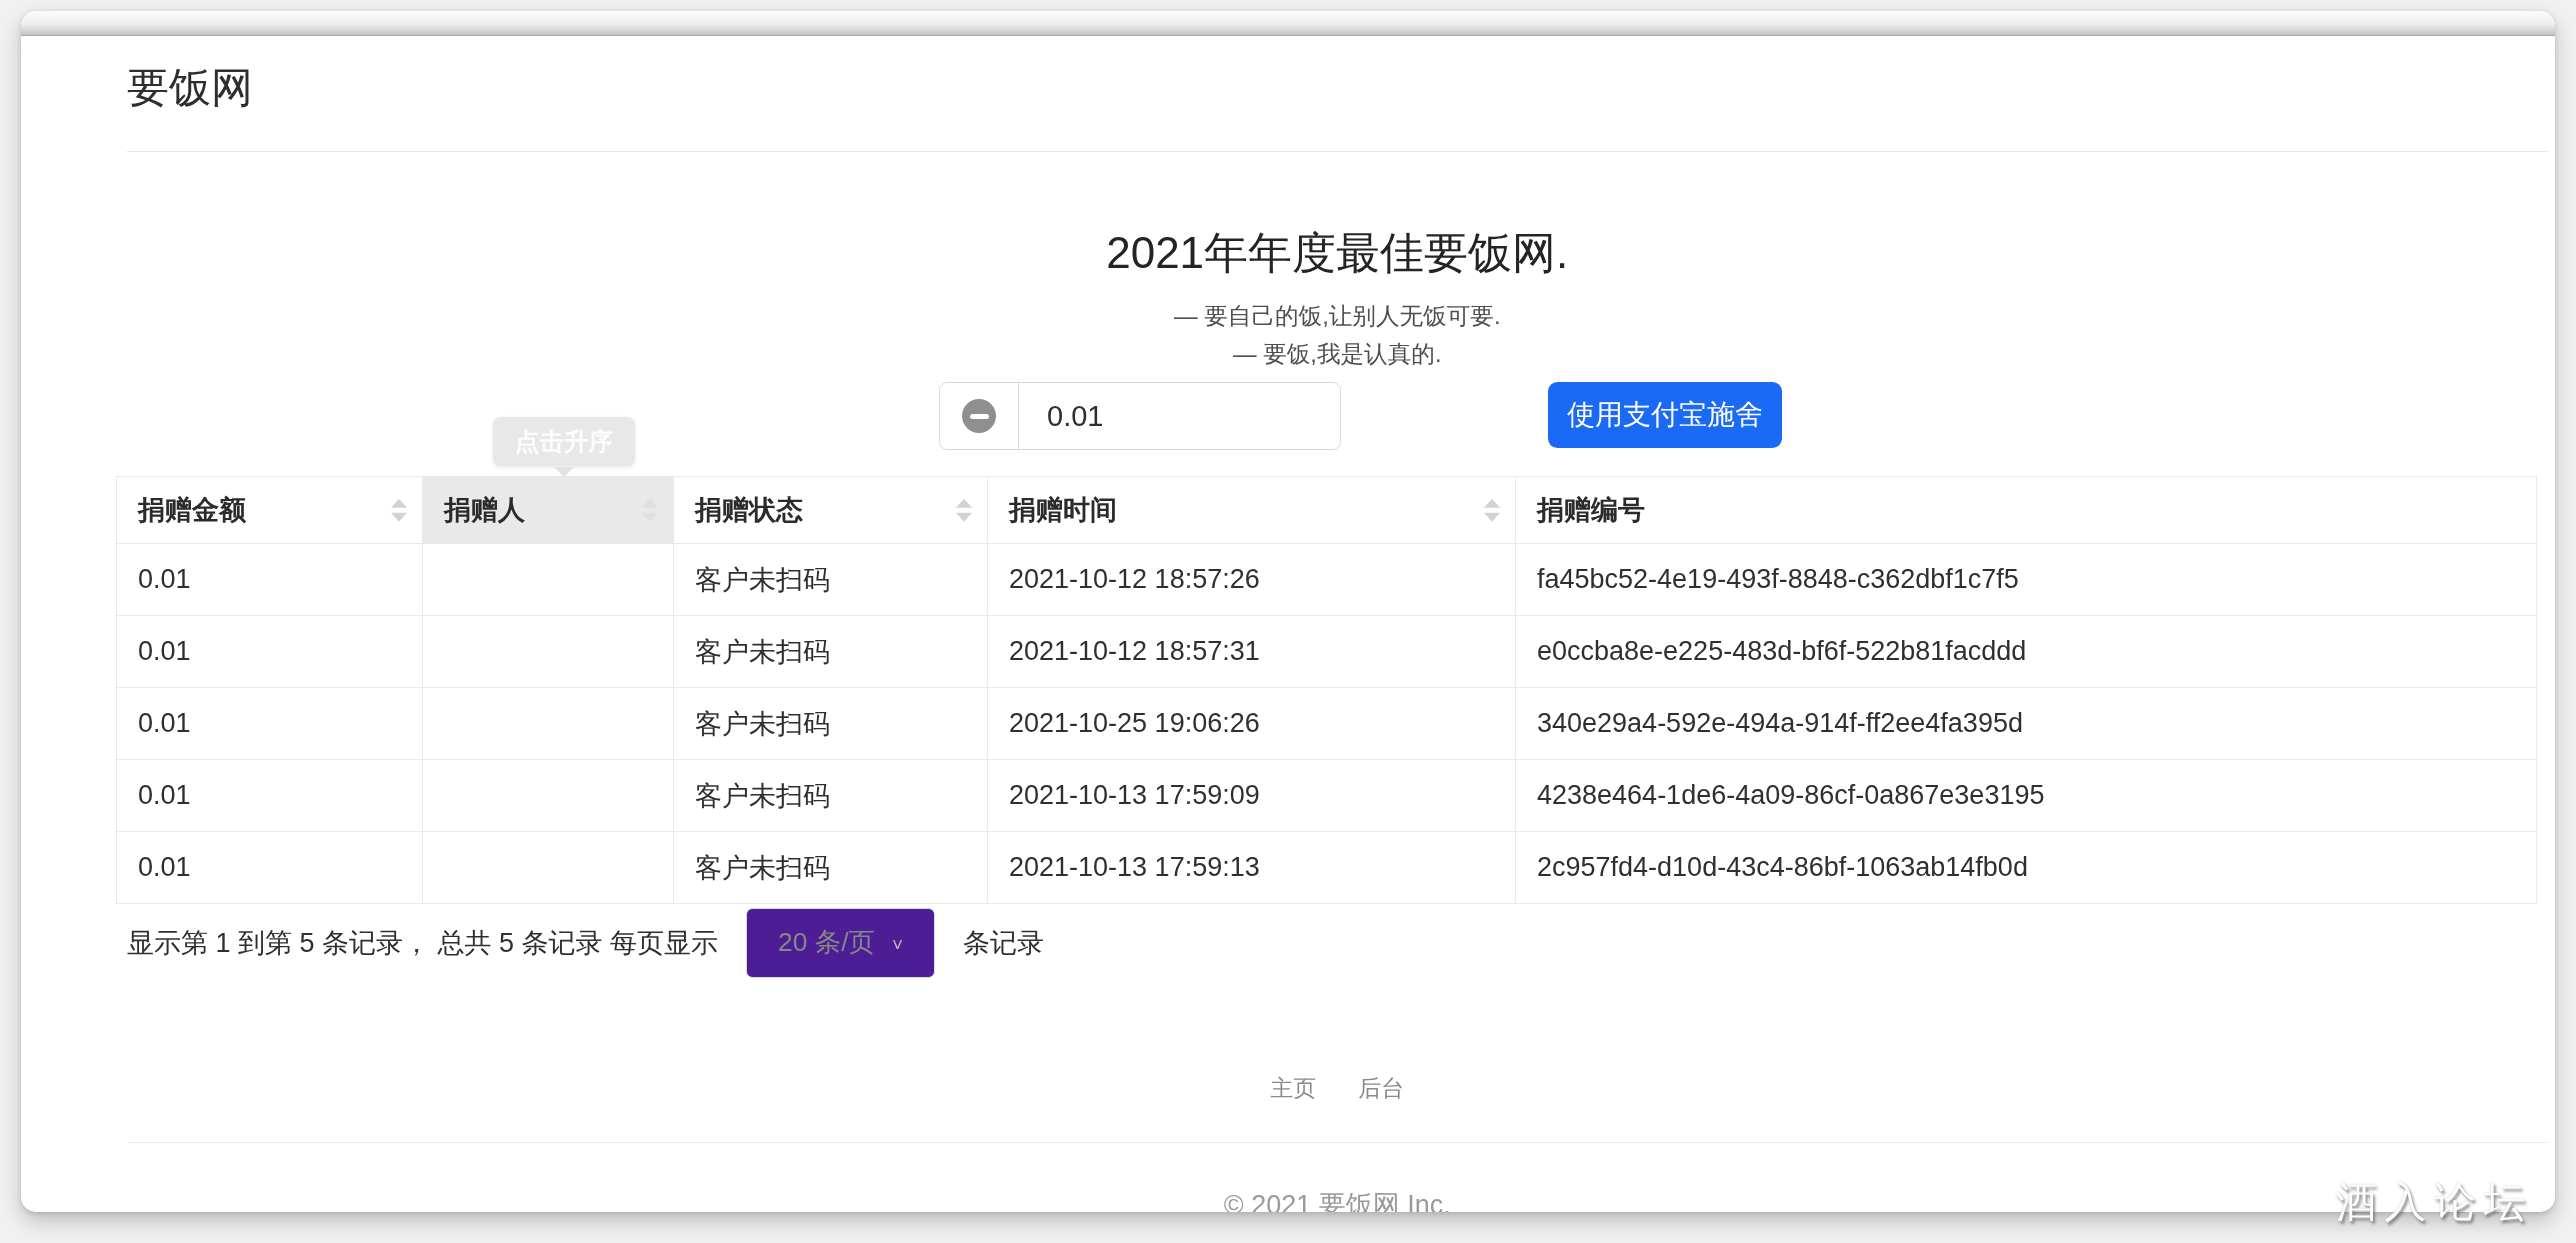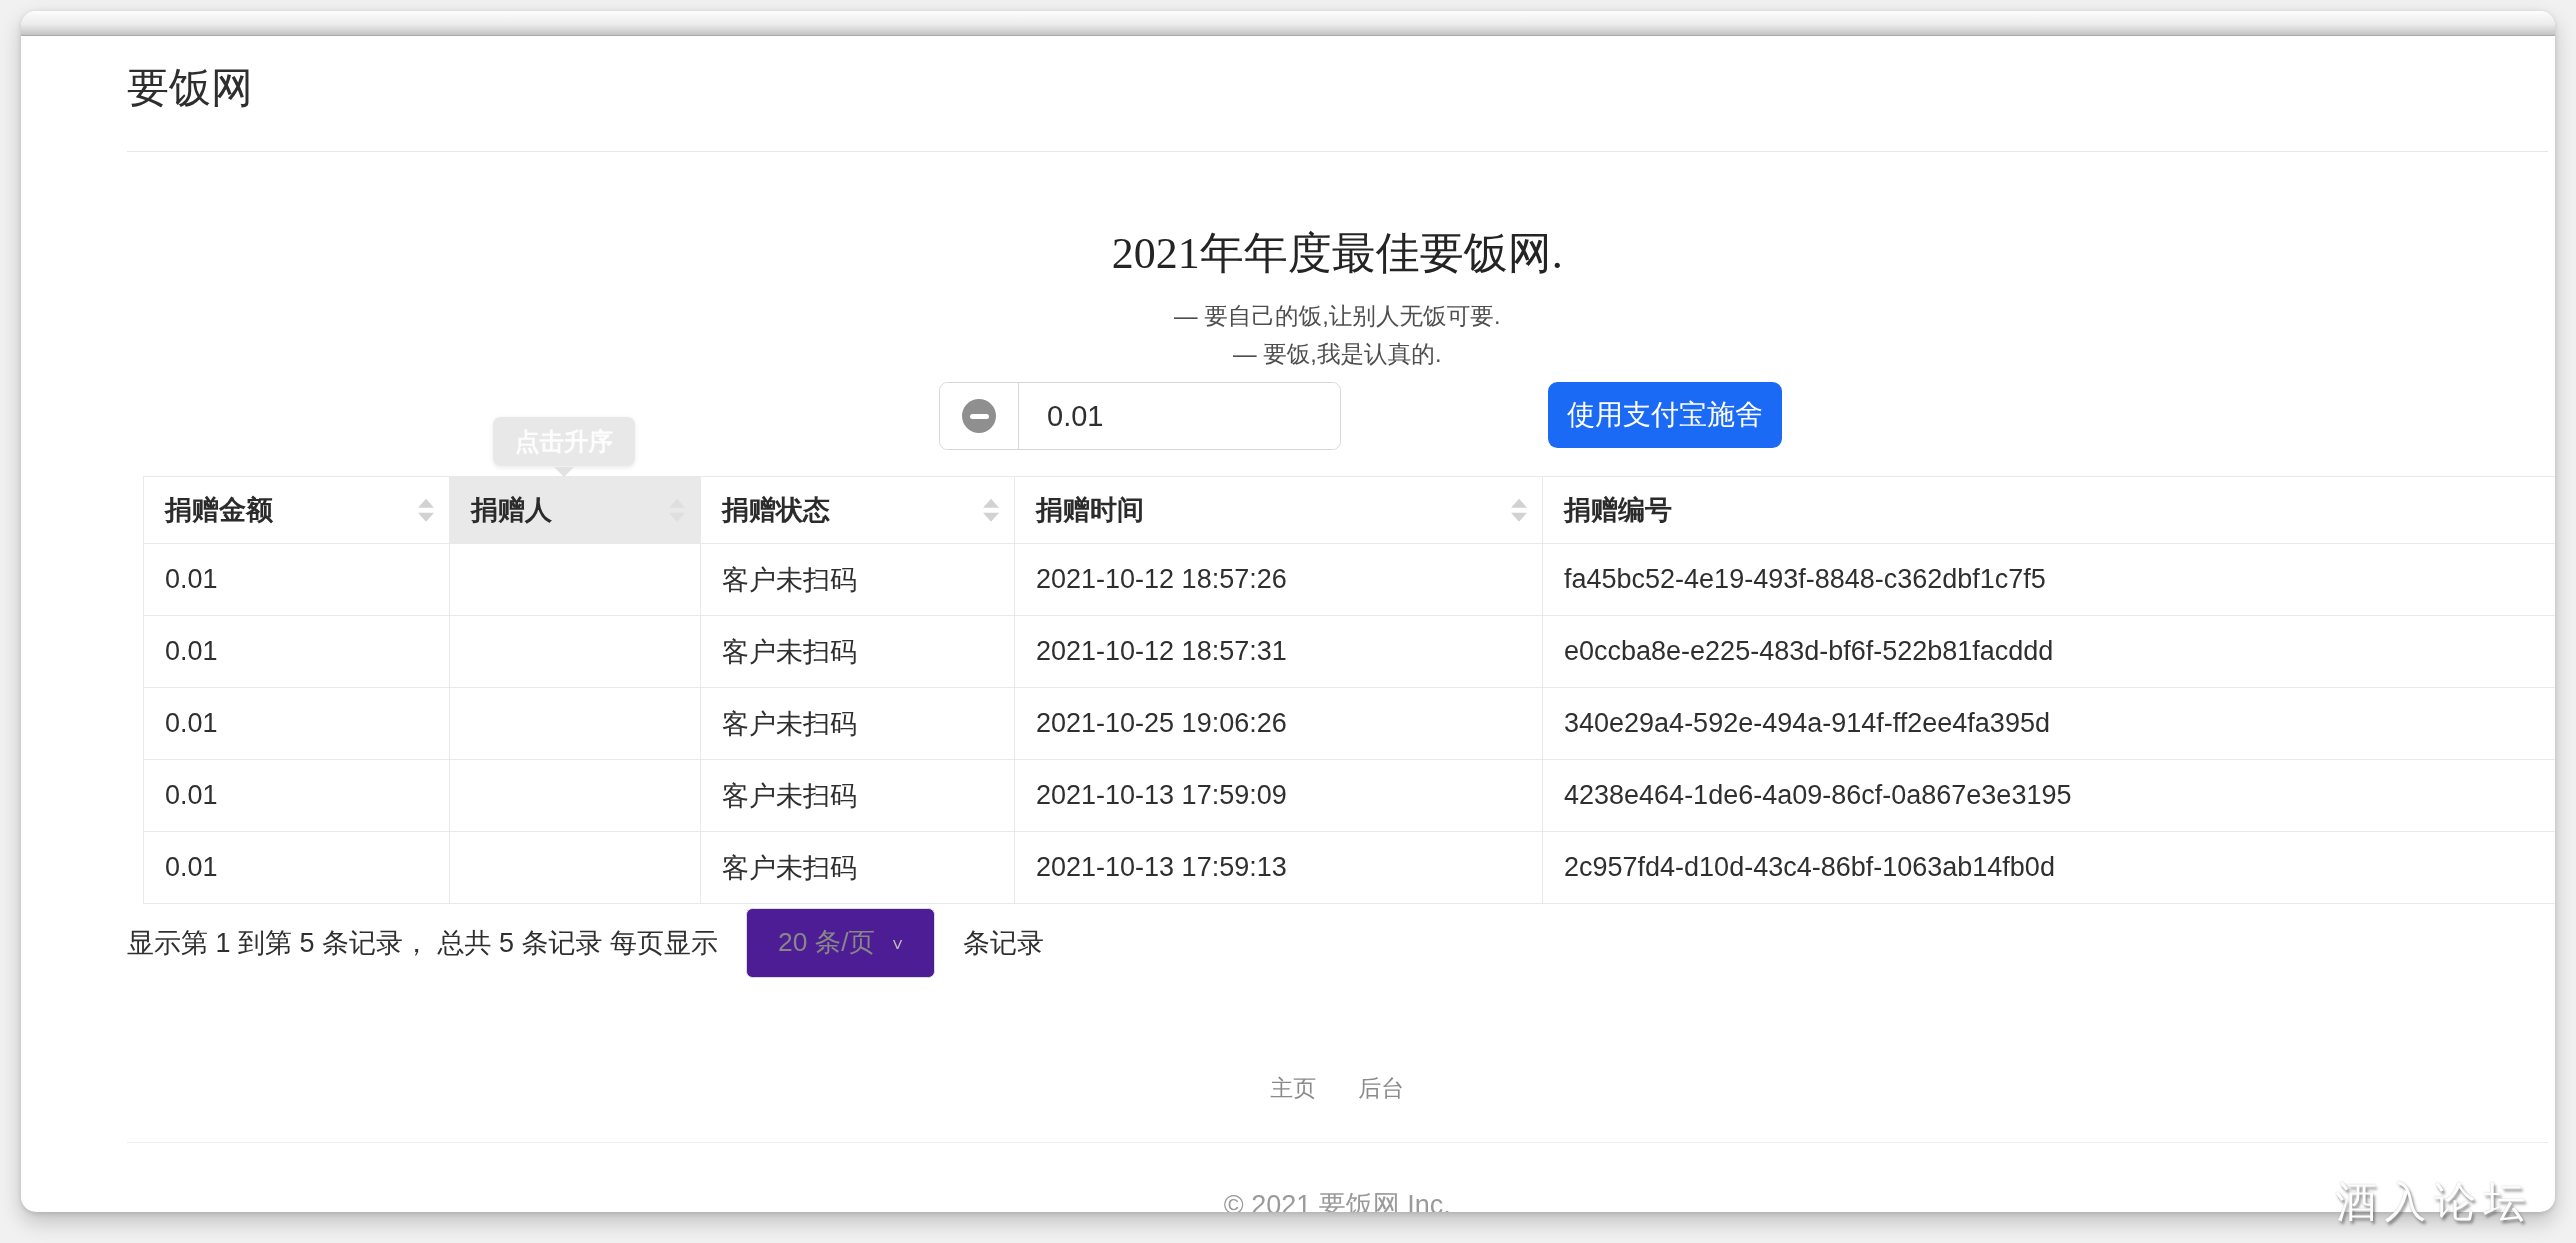--- a/index.html
+++ b/index.html
@@ -31,21 +31,21 @@
   .brand {
     position: absolute; left: 106px; top: 49px;
     font-size: 42px; font-weight: 400; color: #2e2e2e;
   }
   .brand-divider {
     position: absolute; left: 106px; right: 7.5px; top: 140px;
     border: none; border-top: 0.9px solid #e6e6e6;
   }
   
   .hero { position: absolute; left: 106px; right: 7.5px; top: 213px; text-align: center; }
-  .hero h2 { font-size: 44px; font-weight: 500; color: #242424; font-family: Liberation Serif, serif; }
+  .hero h2 { font-size: 44px; font-weight: 500; color: #242424; }
   .hero p.sub1 { margin-top: 17px; font-size: 23.6px; color: #4e4e4e; }
   .hero p.sub2 { margin-top: 5.7px;  font-size: 23.6px; color: #4e4e4e; }
   
   .amount-label {
     position: absolute; left: 566px; top: 371px; width: 309px; height: 66px;
     line-height: 66px; text-align: right;
     font-size: 27px; font-weight: 600; color: #404040;
   }
   .amount-label .req { color: #e02020; margin-right: 5.7px; font-weight: 700; }
   .stepper {
@@ -83,21 +83,21 @@
     box-shadow: 0 1.9px 4.7px rgba(0,0,0,0.08);
     z-index: 3;
   }
   .sort-tooltip::after {
     content: ""; position: absolute; left: 50%; bottom: -10.4px; margin-left: -10.4px;
     border-left: 10.4px solid transparent; border-right: 10.4px solid transparent;
     border-top: 10.4px solid #e2e2e2;
   }
   
   .donation-table {
-    position: absolute; left: 122px; right: 7.5px; top: 465px;
+    position: absolute; left: 95px; right: 7.5px; top: 465px;
     border-collapse: collapse; table-layout: fixed; width: calc(100% - 113px);
     background: #0f172a;
   }
   .donation-table th, .donation-table td { border: 0.9px solid #e9e9e9; }
   .donation-table th {
     height: 67px; text-align: left; padding: 0 21px;
     font-size: 27px; font-weight: 700; color: #2b2b2b;
     position: relative; cursor: pointer; background: #fff;
   }
   .donation-table th.col-hover { background: #e9e9e9; }

